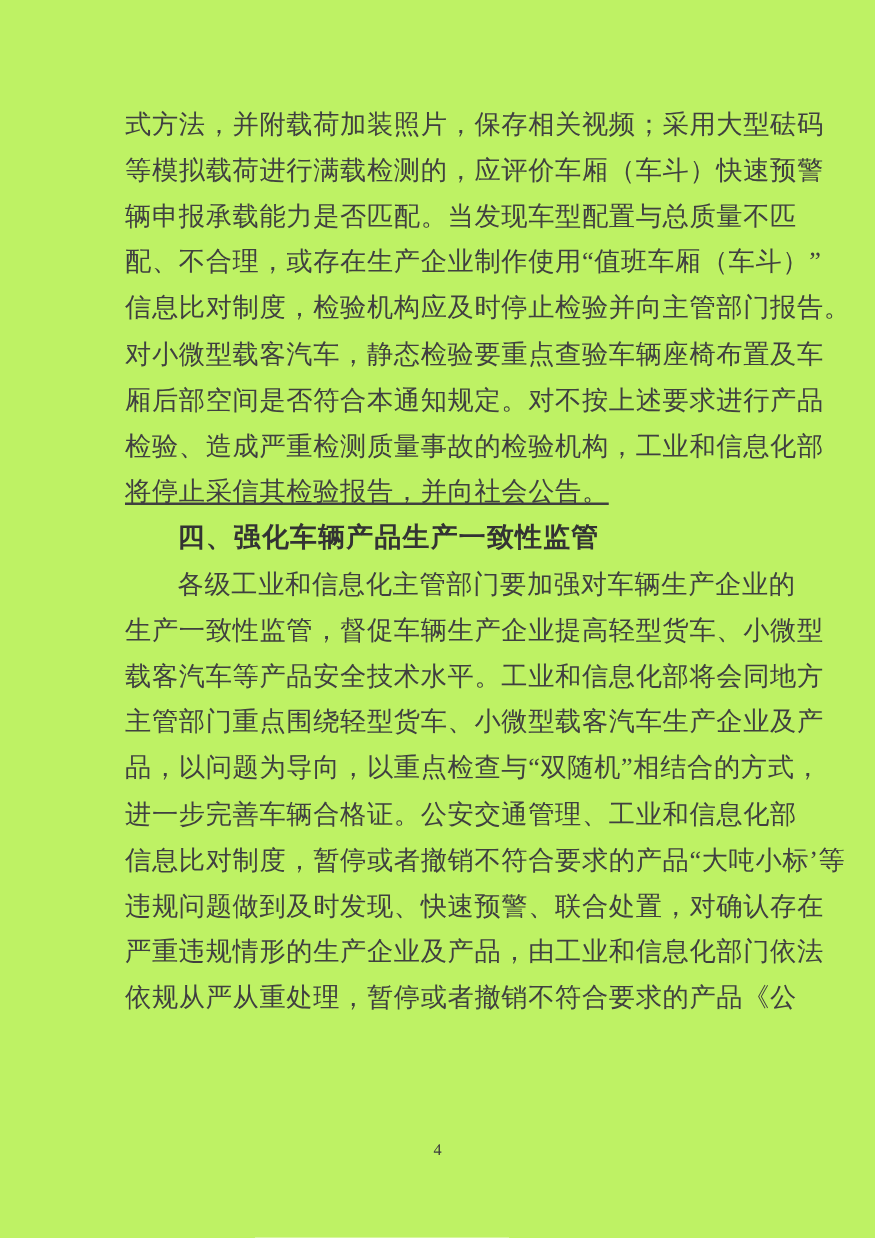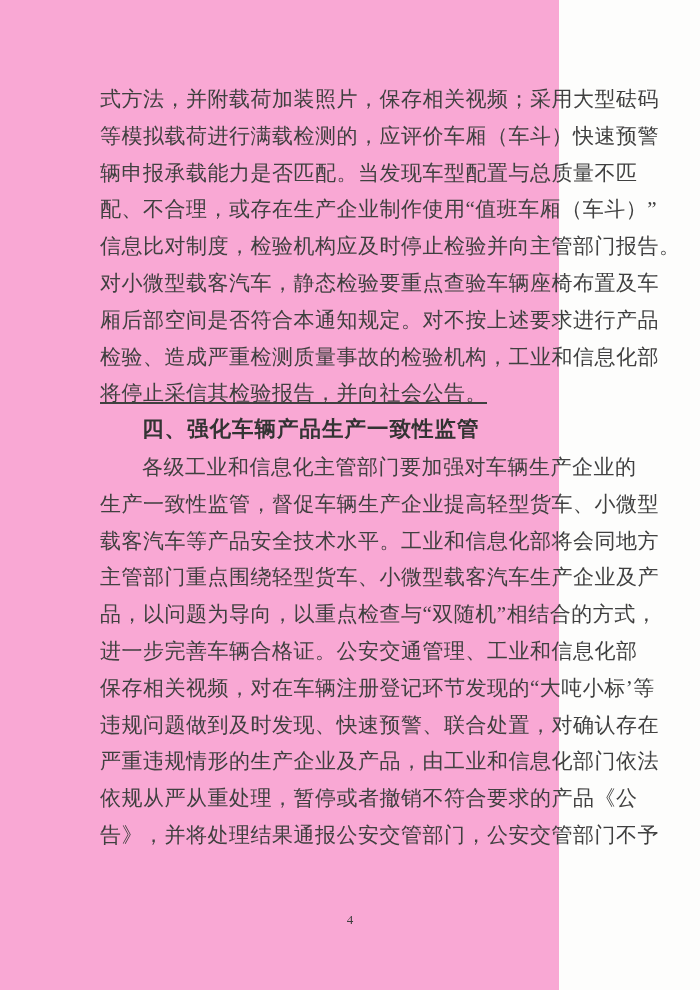--- a/index.html
+++ b/index.html
@@ -7,23 +7,23 @@
     width: 700px;
     height: 990px;
     overflow: hidden;
   }
   body {
     background: #fdfdfc;
     font-family: "Liberation Serif", serif;
   }
   .doc-page {
     position: relative;
-    width: 559px;
+    width: 700px;
     height: 990px;
-    background: #f9a8d4;
+    background: #bef264;
   }
   .text-block {
     position: absolute;
     left: 100px;
     top: 81px;
     width: 506px;
     color: #404040;
   }
   .line {
     font-size: 21px;
@@ -37,21 +37,21 @@
   }
   .line.short {
     text-align: left;
     text-align-last: left;
     text-decoration: underline;
   }
   .line.indent {
     text-indent: 42px;
   }
   .line.heading {
-    font-family: Liberation Mono, monospace;
+    font-family: Liberation Sans, sans-serif;
     font-weight: 700;
     font-size: 21.5px;
     color: #333333;
     text-align: left;
     text-align-last: left;
     letter-spacing: 1px;
   }
   .page-number {
     position: absolute;
     left: 0;
@@ -79,21 +79,20 @@
     <div class="line short">将停止采信其检验报告，并向社会公告。</div>
 
     <div class="line heading indent">四、强化车辆产品生产一致性监管</div>
 
     <div class="line indent">各级工业和信息化主管部门要加强对车辆生产企业的</div>
     <div class="line">生产一致性监管，督促车辆生产企业提高轻型货车、小微型</div>
     <div class="line">载客汽车等产品安全技术水平。工业和信息化部将会同地方</div>
     <div class="line">主管部门重点围绕轻型货车、小微型载客汽车生产企业及产</div>
     <div class="line">品，以问题为导向，以重点检查与“双随机”相结合的方式，</div>
     <div class="line">进一步完善车辆合格证。公安交通管理、工业和信息化部</div>
-    <div class="line">保存相关视频，对在车辆注册登记环节发现的“大吨小标’等</div>
+    <div class="line">信息比对制度，暂停或者撤销不符合要求的产品“大吨小标’等</div>
     <div class="line">违规问题做到及时发现、快速预警、联合处置，对确认存在</div>
     <div class="line">严重违规情形的生产企业及产品，由工业和信息化部门依法</div>
     <div class="line">依规从严从重处理，暂停或者撤销不符合要求的产品《公</div>
-    <div class="line">告》，并将处理结果通报公安交管部门，公安交管部门不予</div>
   </div>
 
   <div class="page-number">4</div>
 </div>
 
 </body></html>

